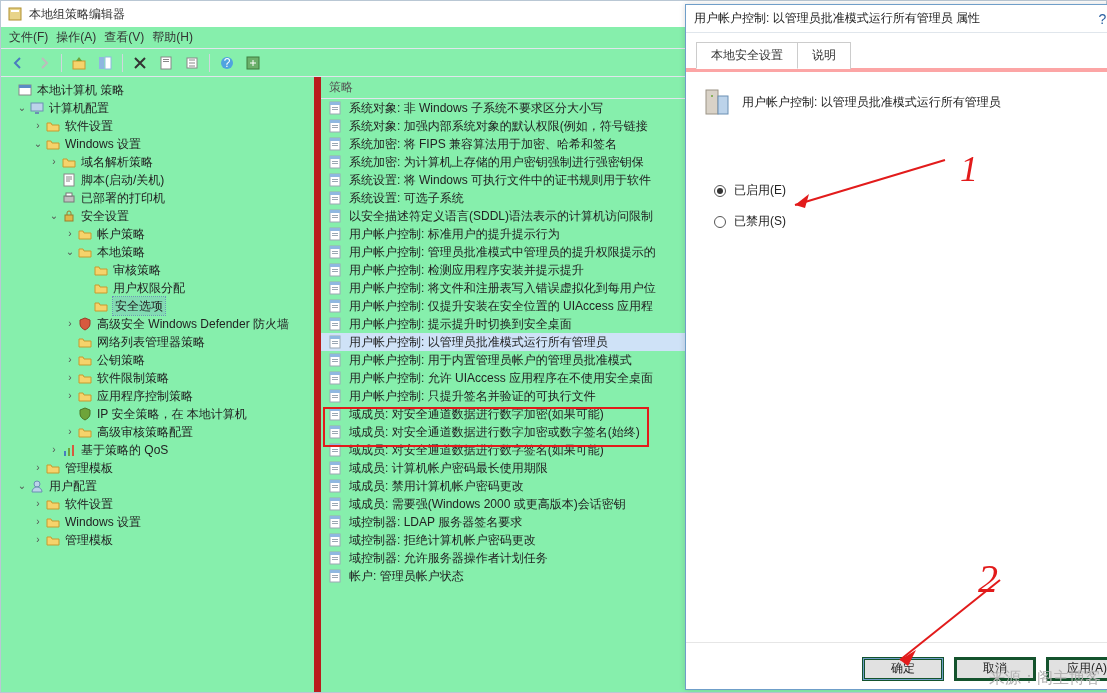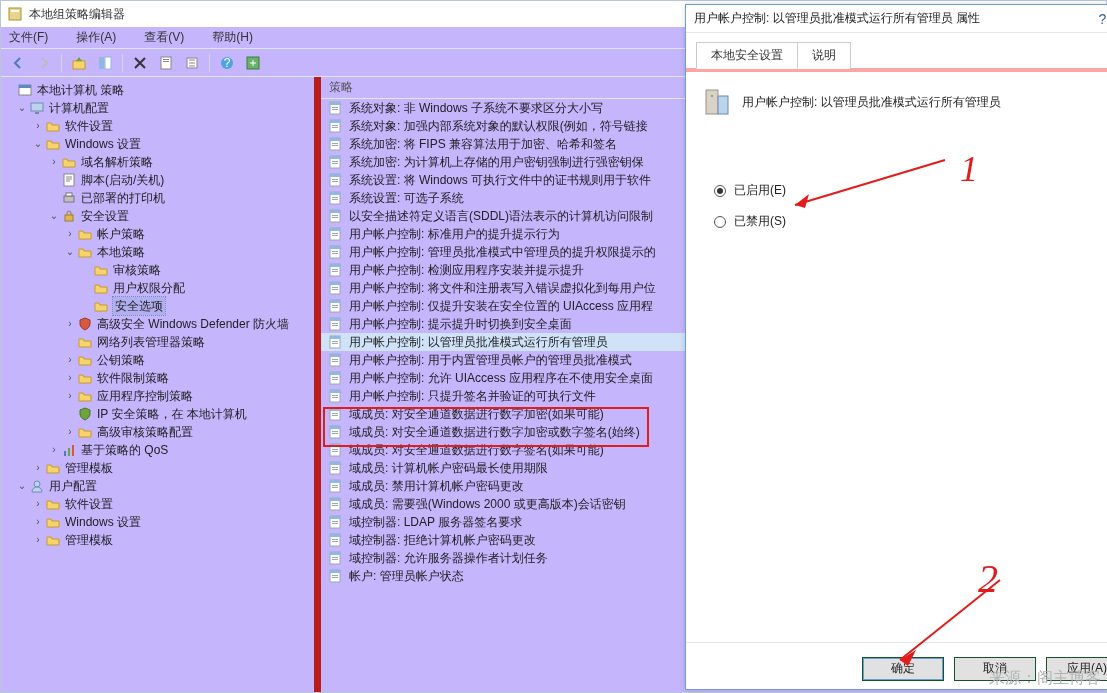--- a/index.html
+++ b/index.html
@@ -1,35 +1,35 @@
 <!DOCTYPE html>
 <html><head>
 <meta charset="utf-8">
 <style>
 * { box-sizing: border-box; font-family: "Microsoft YaHei", Tahoma, Arial, sans-serif; font-size: 12px; }
 body { margin: 0; background: #fff; width: 1107px; height: 693px; position: relative; overflow: hidden; }
 
 
 .mmc {
   position: absolute; left: 0; top: 0; width: 1107px; height: 693px;
-  border: 1px solid #b9c7d4; background: #c4b5fd;
+  border: 1px solid #b9c7d4; background: #86efac;
 }
 .mmc-titlebar {
   height: 26px; display: flex; align-items: center; padding: 0 6px;
   background: #fff;
 }
 .mmc-title-icon { width: 16px; height: 16px; margin-right: 6px; display: inline-block; }
 .mmc-title { color: #333; }
 .mmc-caption-btns { margin-left: auto; display: flex; gap: 0; }
 .mmc-caption-btns span {
   width: 46px; height: 22px; display: flex; align-items: center; justify-content: center;
   color: #888;
 }
 .mmc-menubar {
-  height: 22px; display: flex; align-items: center; gap: 28px; padding: 0 8px;
+  height: 22px; display: flex; align-items: center; gap: 8px; padding: 0 8px;
   border-bottom: 1px solid #e0e6ec;
 }
 .mmc-menubar span { color: #333; }
 .mmc-toolbar {
   height: 28px; display: flex; align-items: center; gap: 4px; padding: 0 6px;
   border-bottom: 1px solid #e0e6ec;
 }
 .tb-btn { width: 22px; height: 22px; display: flex; align-items: center; justify-content: center; }
 .tb-sep { width: 1px; height: 18px; background: #d0d7de; margin: 0 2px; }
 
@@ -97,21 +97,21 @@
 .dlg-radio-dot {
   width: 12px; height: 12px; border-radius: 50%; border: 1px solid #555; display: inline-flex; align-items: center; justify-content: center;
 }
 .dlg-radio-dot.on::after { content: ''; width: 6px; height: 6px; border-radius: 50%; background: #333; }
 
 .dlg-footer {
   height: 52px; display: flex; align-items: center; justify-content: flex-end; gap: 10px;
   padding: 0 14px; border-top: 1px solid #e6e6e6;
 }
 .dlg-btn {
-  min-width: 82px; height: 24px; border: 1px solid #14532d; background: #e1e1e1;
+  min-width: 82px; height: 24px; border: 3px solid #14532d; background: #e1e1e1;
   display: flex; align-items: center; justify-content: center; color: #222;
 }
 .dlg-btn.primary { outline: 1px solid #6f9ec9; outline-offset: -2px; }
 
 
 .ann { position: absolute; color: #e21b1b; pointer-events: none; }
 
 
 .wm {
   position: absolute; right: 6px; bottom: 4px; color: #b3b3b3; font-size: 16px;

